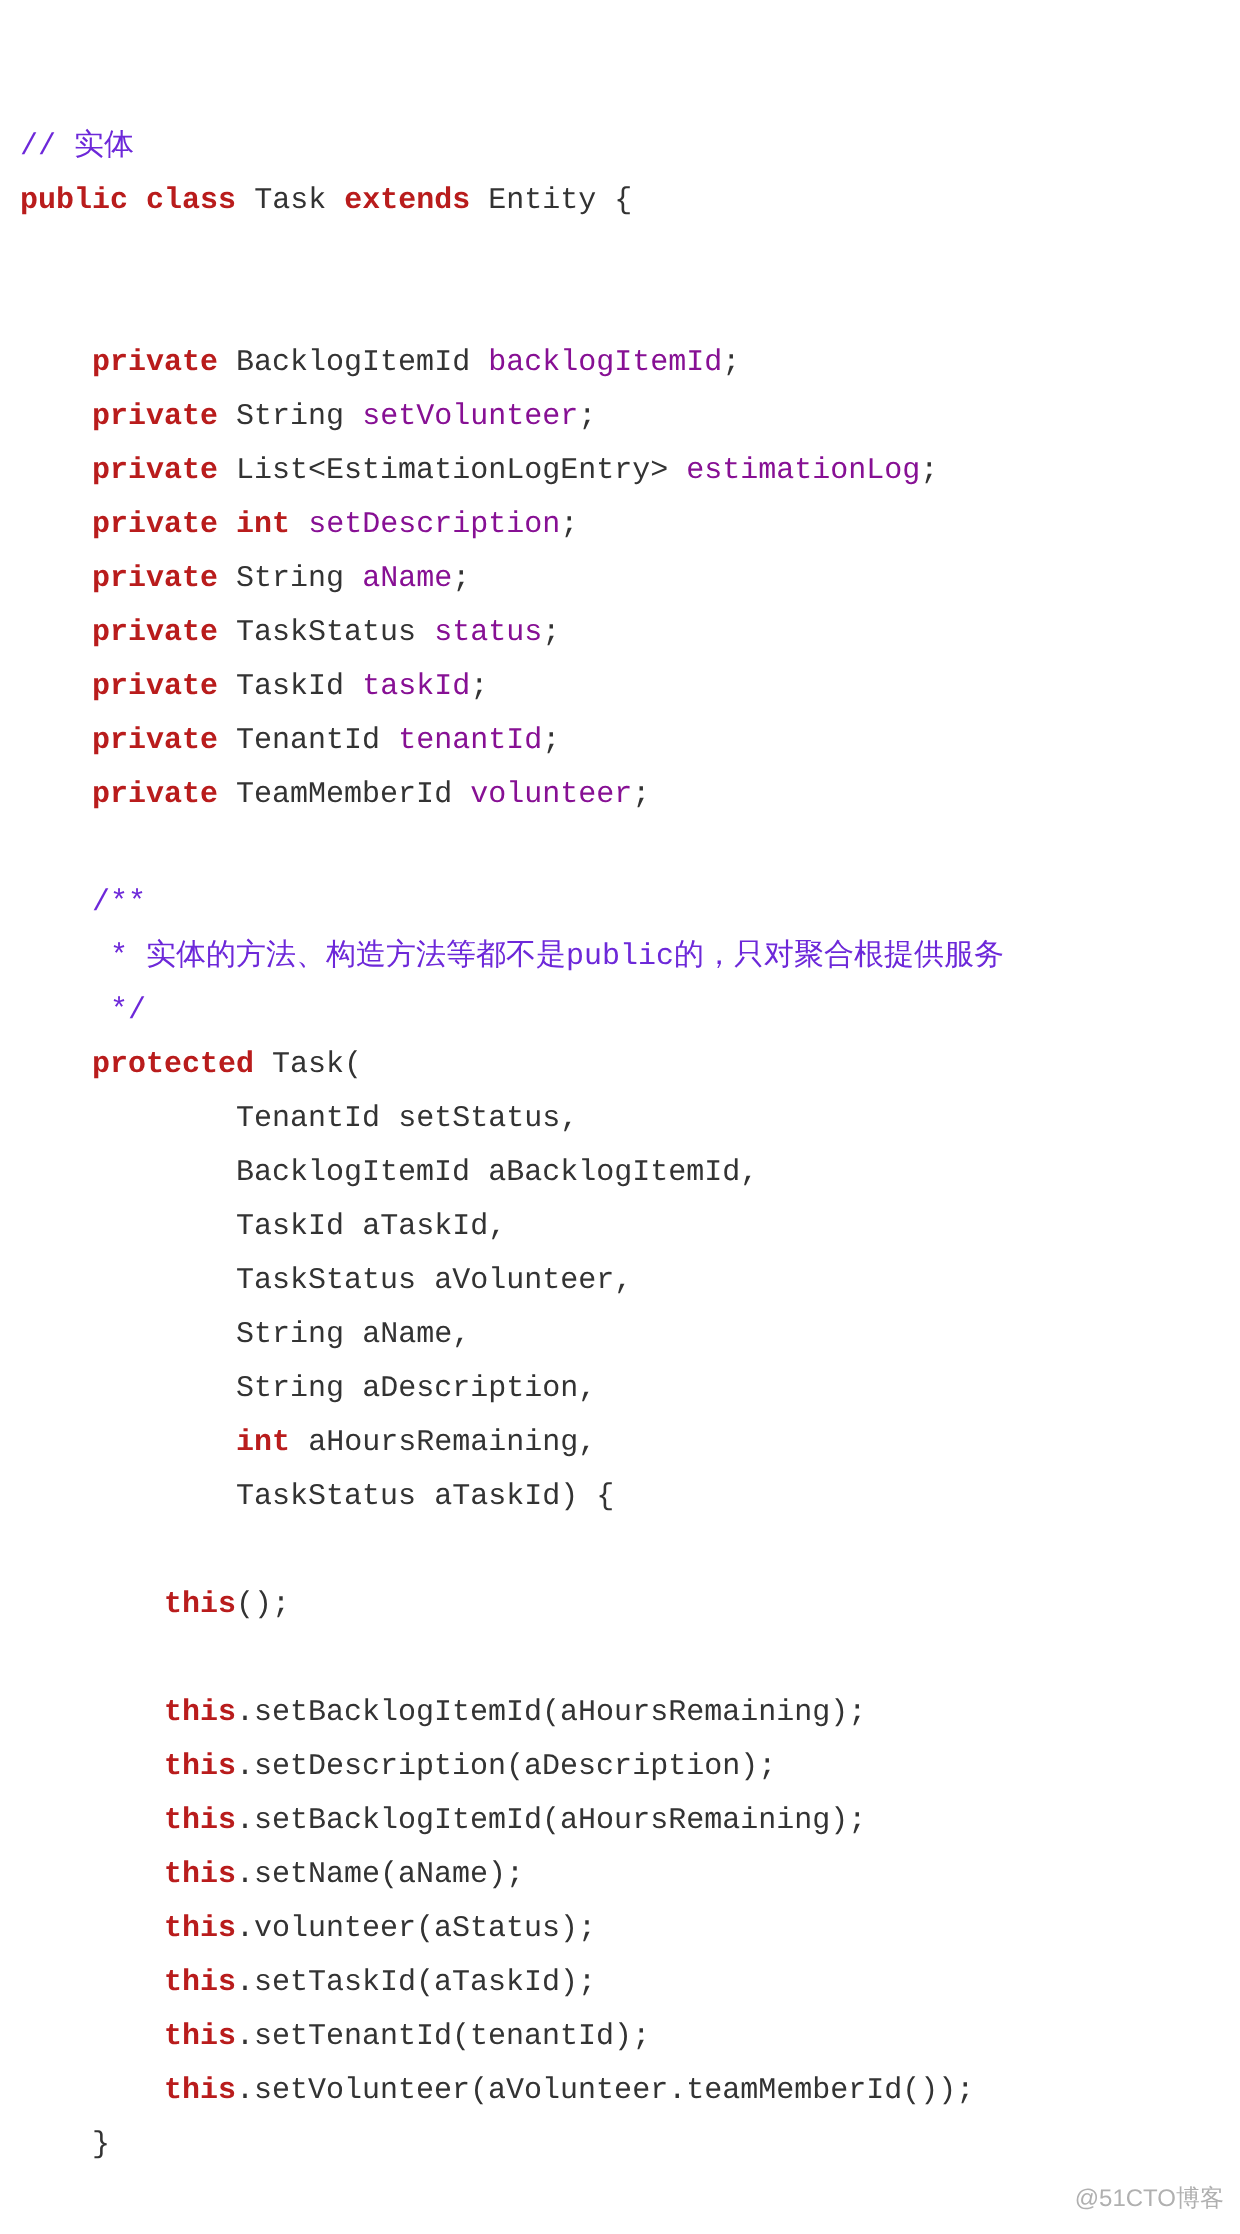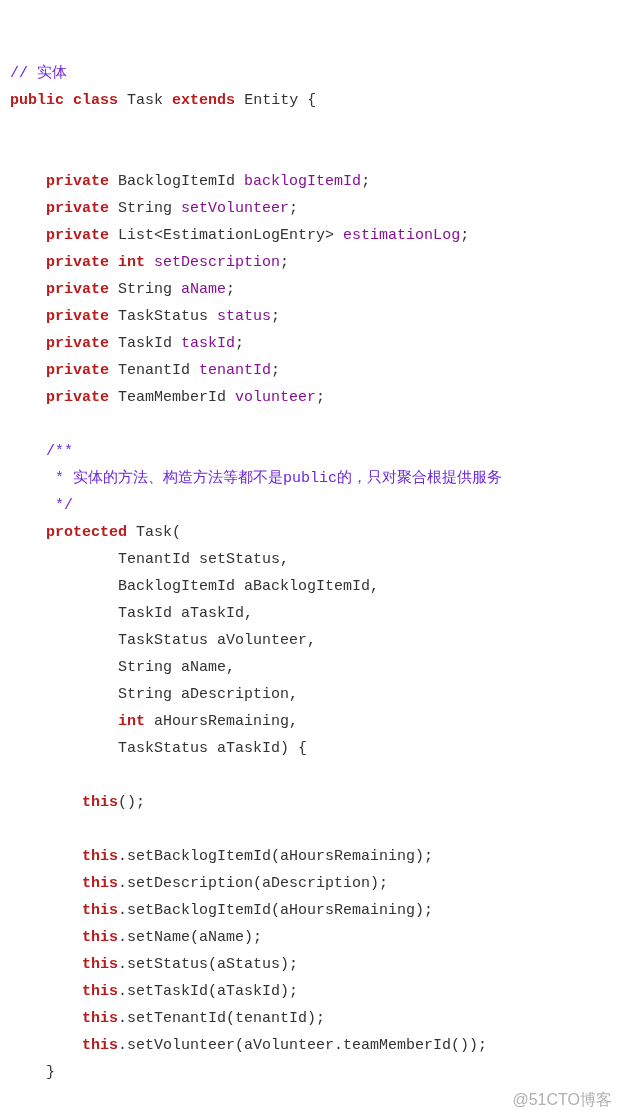--- a/index.html
+++ b/index.html
@@ -16,21 +16,21 @@
   }
   .kw { color: #b91c1c; font-weight: bold; }
   .ident { color: #871094; }
   .comment { color: #6d28d9; }
   .brace { color: #333; }
   .watermark {
     position: fixed;
     right: 8px;
     bottom: 4px;
     font-family: sans-serif;
-    font-size: 16px;
+    font-size: 12px;
     color: #b0b0b0;
     font-style: normal;
     white-space: normal;
   }
 </style>
 </head>
 <body>
 
 <span><span class="comment">// 实体</span>
 <span class="kw">public</span> <span class="kw">class</span> <span>Task</span> <span class="kw">extends</span> <span>Entity</span><span class="brace"> {</span>
@@ -58,19 +58,19 @@
             <span>String</span> <span>aDescription,</span>
             <span class="kw">int</span> <span>aHoursRemaining,</span>
             <span>TaskStatus</span> <span>aTaskId) {</span>
 
         <span class="kw">this</span><span>();</span>
 
         <span class="kw">this</span><span>.setBacklogItemId(aHoursRemaining);</span>
         <span class="kw">this</span><span>.setDescription(aDescription);</span>
         <span class="kw">this</span><span>.setBacklogItemId(aHoursRemaining);</span>
         <span class="kw">this</span><span>.setName(aName);</span>
-        <span class="kw">this</span><span>.setStatus(aStatus);</span>
+        <span class="kw">this</span><span>.volunteer(aStatus);</span>
         <span class="kw">this</span><span>.setTaskId(aTaskId);</span>
         <span class="kw">this</span><span>.setTenantId(tenantId);</span>
         <span class="kw">this</span><span>.setVolunteer(aVolunteer.teamMemberId());</span>
     <span class="brace">}</span></span>
 <div class="watermark">@51CTO博客</div>
 
 
 </body></html>

